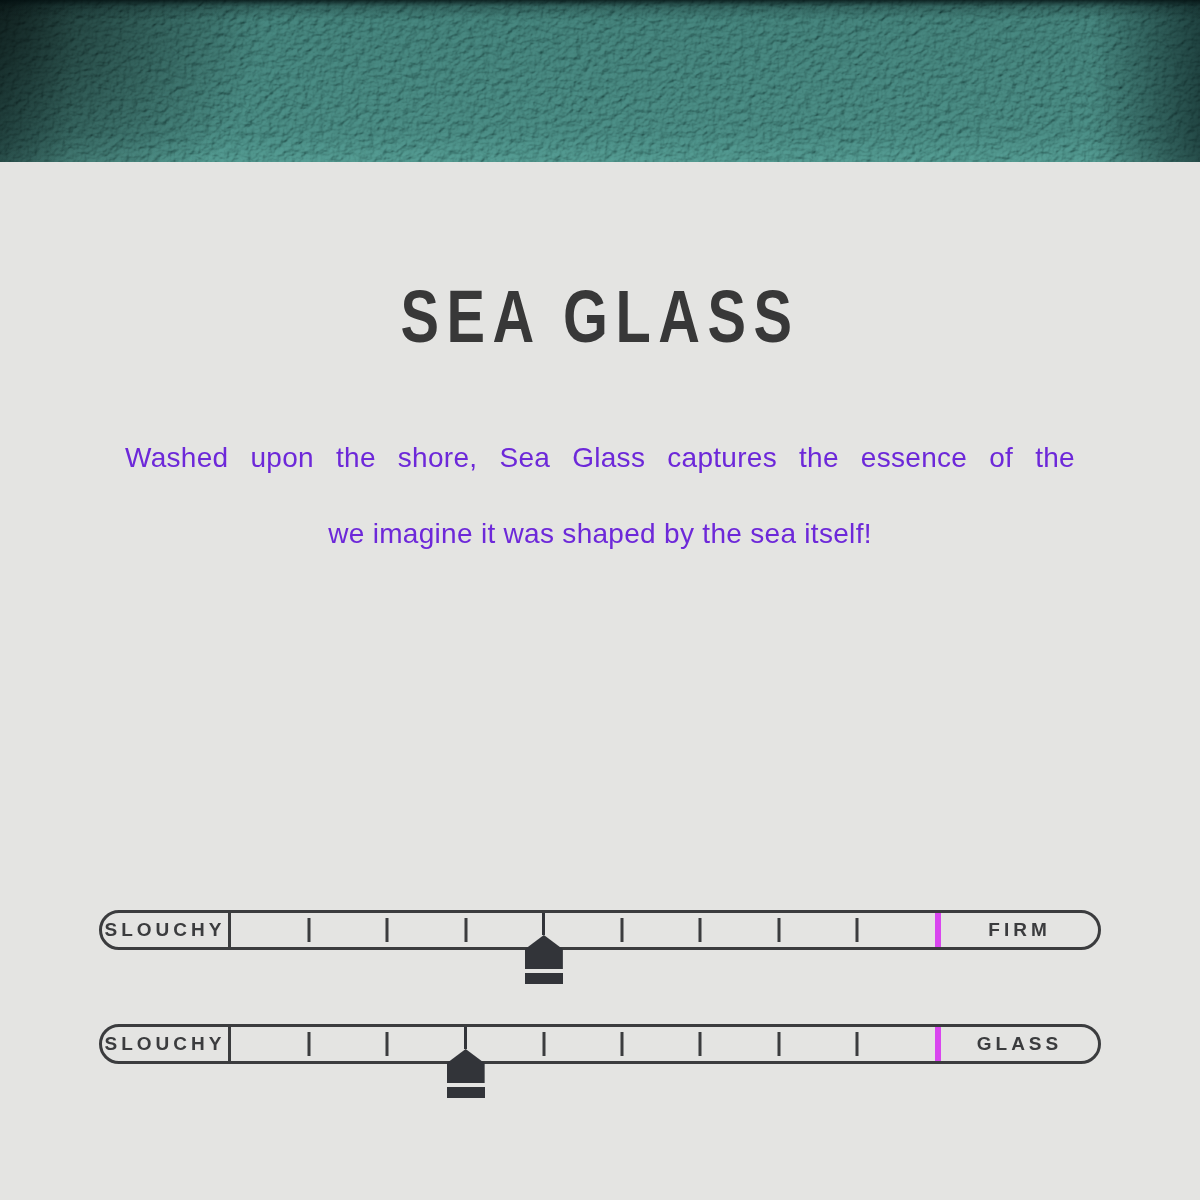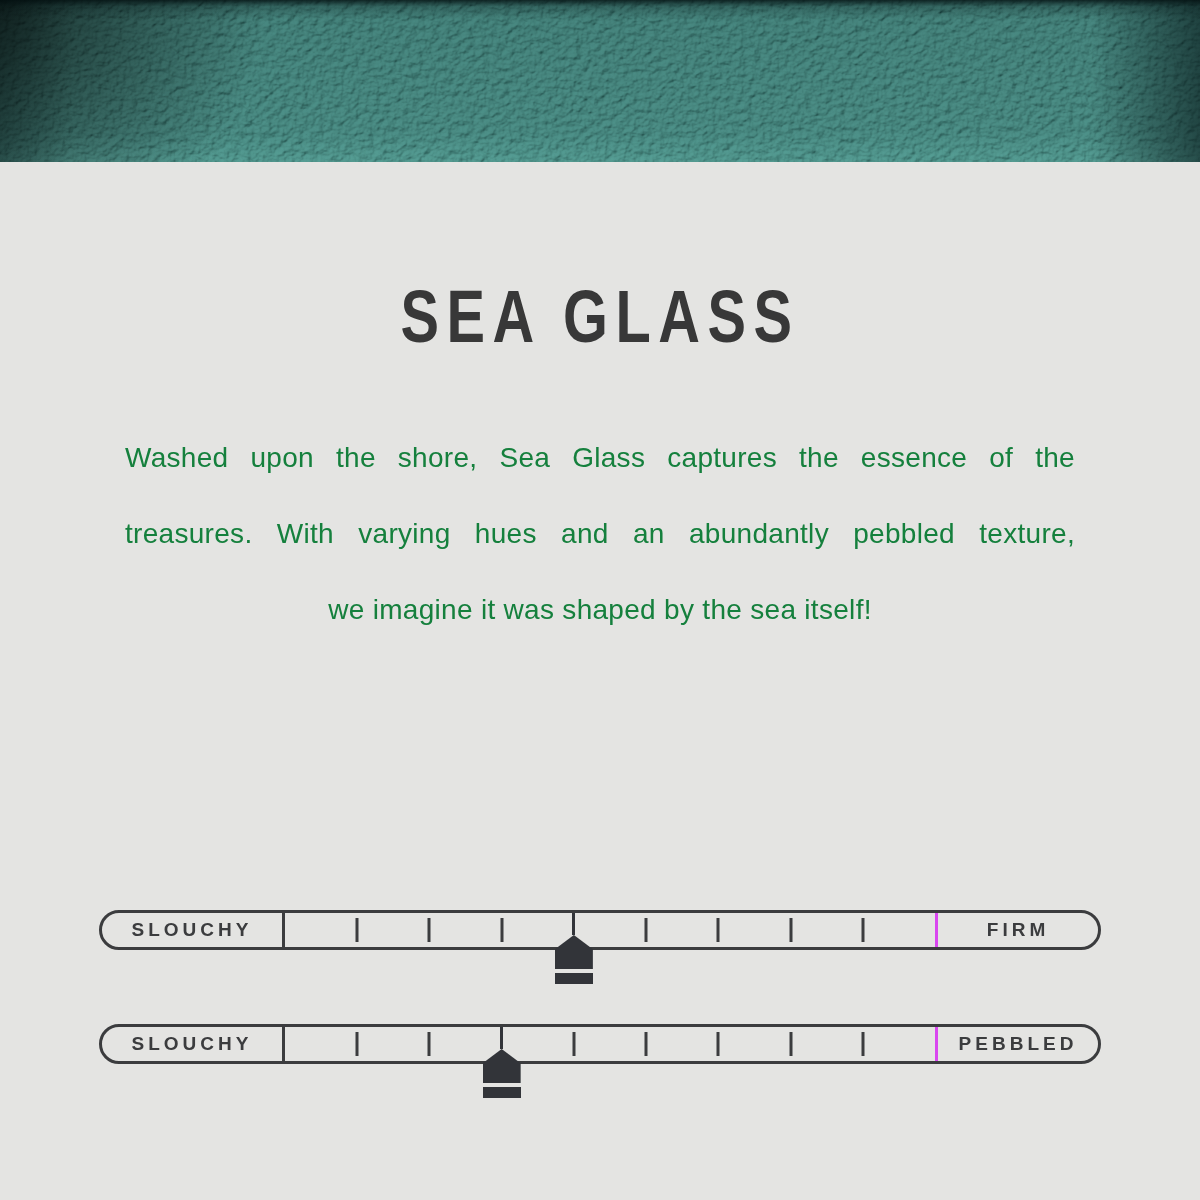--- a/index.html
+++ b/index.html
@@ -38,21 +38,21 @@
     letter-spacing:0.13em;
     color:#383838;
     transform:scaleX(0.78);
   }
 
   
   .desc{
     position:absolute;top:420px;left:125px;
     width:950px;
     font-size:28px;
-    color:#15803d;
+    color:#6d28d9;
     letter-spacing:0.3px;
   }
   .desc .line{
     height:76px;line-height:76px;
     white-space:nowrap;
   }
   .desc .line.just{
     text-align:justify;
     text-align-last:justify;
   }
@@ -73,22 +73,22 @@
   }
   .slider.s1{top:910px;}
   .slider.s2{top:1024px;}
   .cell{
     display:flex;align-items:center;justify-content:center;
     font-weight:700;font-size:19px;
     letter-spacing:4px;
     color:#3b3c3e;
     box-sizing:border-box;
   }
-  .cell-left{width:183px;border-right:3px solid #3b3c3e;}
-  .cell-right{width:163px;border-left:3px solid #d946ef;}
+  .cell-left{width:129px;border-right:3px solid #3b3c3e;}
+  .cell-right{width:163px;border-left:6px solid #d946ef;}
   .track{
     flex:1;position:relative;
   }
   .tick{
     position:absolute;top:5px;
     width:3px;height:24px;
     background:#3b3c3e;
     transform:translateX(-50%);
   }
   .marker{
@@ -123,21 +123,20 @@
       <rect width="1200" height="162" filter="url(#leatherF)"></rect>
       <rect width="1200" height="162" opacity="0.48" fill="#2f7a74"></rect>
     </svg>
     <div class="vignette"></div>
   </div>
 
   <div class="title">SEA GLASS</div>
 
   <div class="desc">
     <div class="line just">Washed upon the shore, Sea Glass captures the essence of the</div>
-    <div class="line just">treasures. With varying hues and an abundantly pebbled texture,</div>
     <div class="line center-line">we imagine it was shaped by the sea itself!</div>
   </div>
 
   <div class="slider s1">
     <div class="cell cell-left">SLOUCHY</div>
     <div class="track">
       <div class="marker" style="left: 44.4444%;">
         <div class="m-line"></div>
         <div class="m-pent"></div>
         <div class="m-strip"></div>
@@ -162,16 +161,16 @@
         <div class="m-strip"></div>
       </div>
     <div class="tick" style="left: 11.1111%;"></div>
         <div class="tick" style="left: 22.2222%;"></div>
         <div class="tick" style="left: 44.4444%;"></div>
         <div class="tick" style="left: 55.5556%;"></div>
         <div class="tick" style="left: 66.6667%;"></div>
         <div class="tick" style="left: 77.7778%;"></div>
         <div class="tick" style="left: 88.8889%;"></div>
       </div>
-    <div class="cell cell-right">PEBBLED</div>
+    <div class="cell cell-right">GLASS</div>
   </div>
 
 </div>
 
 </body></html>

